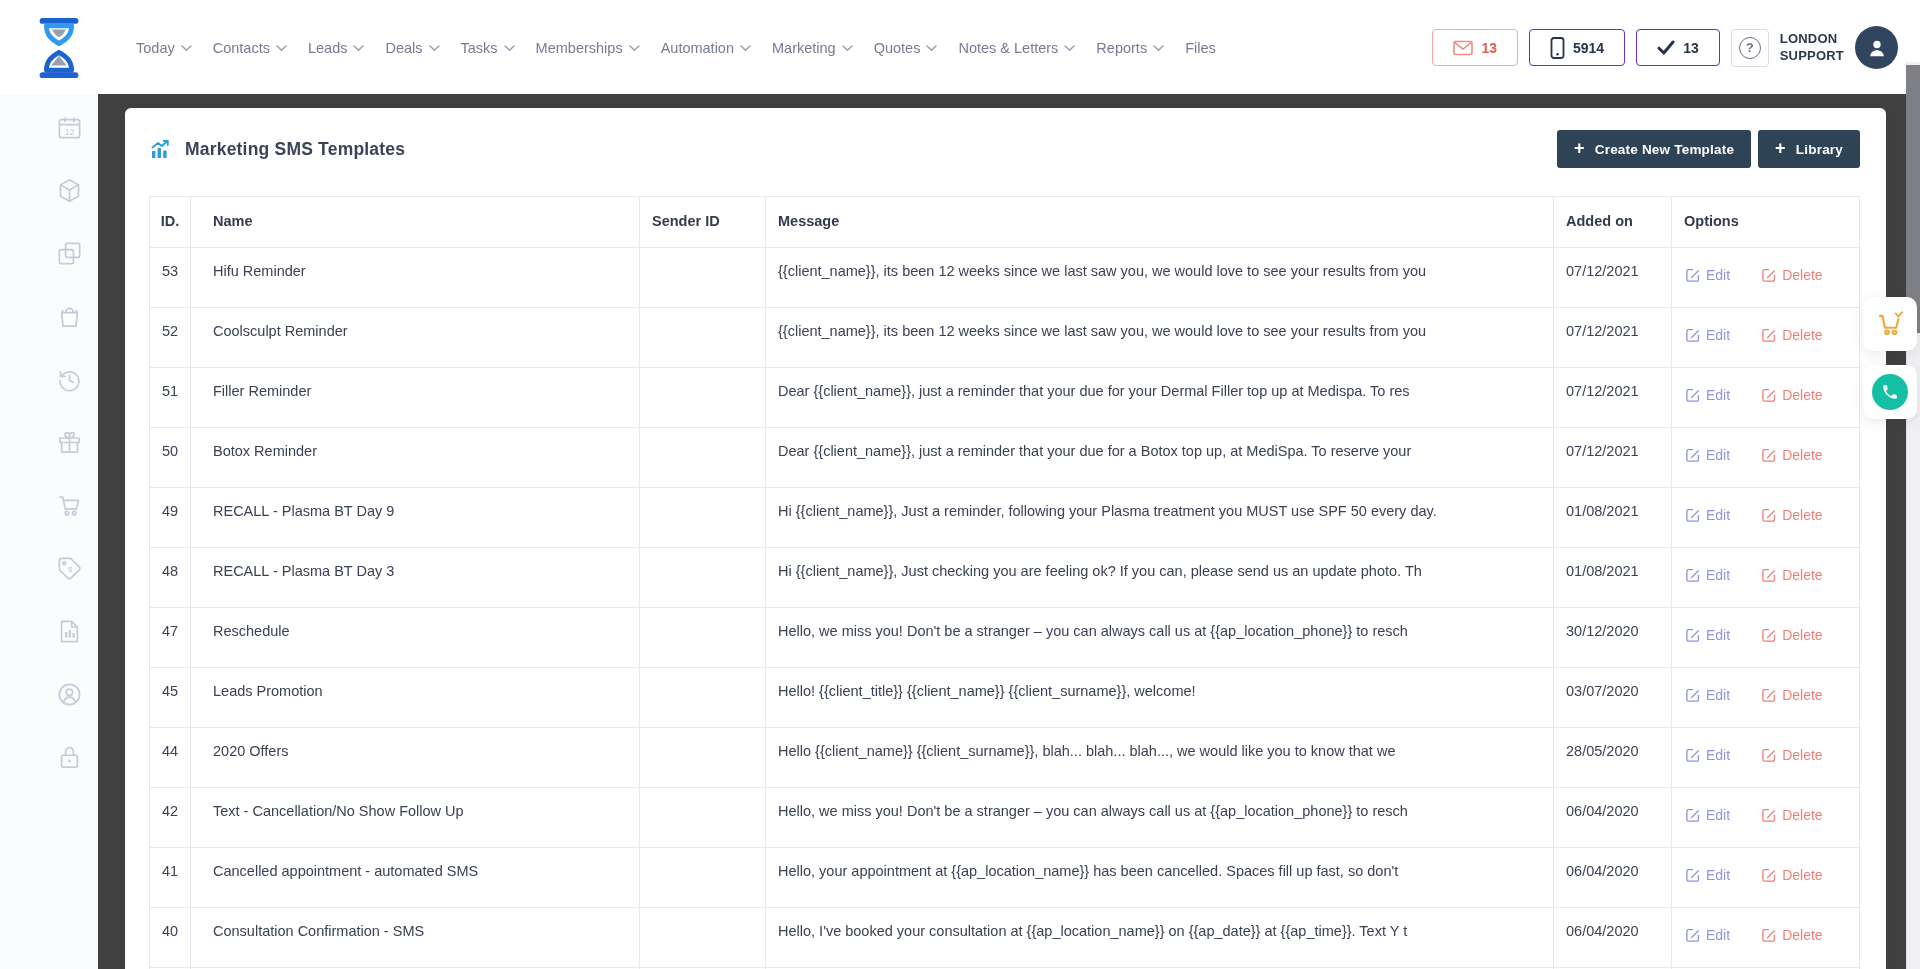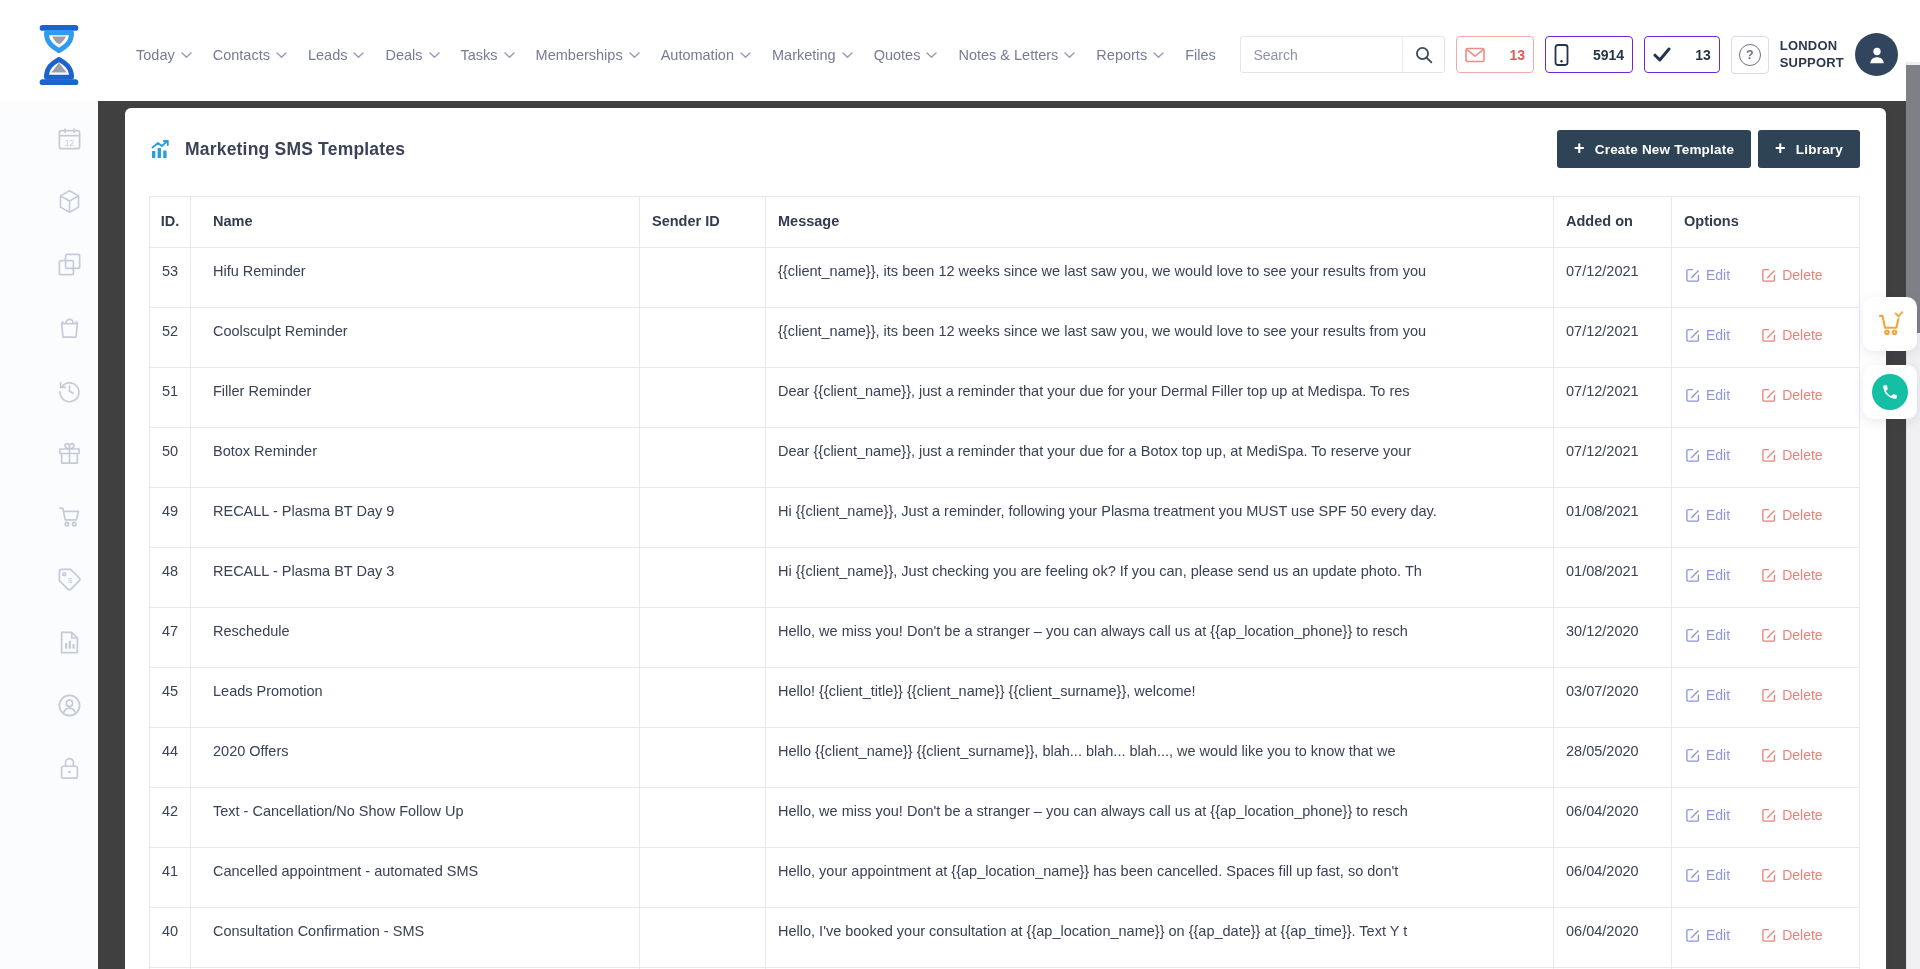--- a/index.html
+++ b/index.html
@@ -1,50 +1,50 @@
 <!DOCTYPE html>
 <html><head>
 <meta charset="utf-8">
 <style>
   * { box-sizing: border-box; margin: 0; padding: 0; }
   html,body { width:1920px; height:969px; overflow:hidden;
     font-family:"Liberation Sans", sans-serif; background:#fff; }
 
   
-  .topbar { position:absolute; left:0; top:8px; width:1920px; height:93px;
+  .topbar { position:absolute; left:0; top:1px; width:1920px; height:93px;
     background:#fff; display:flex; align-items:center; z-index:6; }
   .logo-wrap { margin-left:30px; width:58px; display:flex; justify-content:center; }
   .main-nav { display:flex; align-items:center; gap:21px; margin-left:48px; }
   .nav-item { display:flex; align-items:center; gap:6px; color:#777b96;
     font-size:14.5px; cursor:pointer; white-space:nowrap; }
   .nav-item .chev { margin-top:2px; color:#9a9db4; }
 
   .top-right { margin-left:auto; margin-right:22px; display:flex; align-items:center; gap:11px; }
   .search-box { width:205px; height:37px; border:1px solid #e2e3ec; border-radius:3px;
     display:flex; align-items:center; background:#fff; }
   .search-box input { flex:1; min-width:0; border:none; outline:none; padding:0 12px;
     font-size:14px; color:#4a4f63; font-family:"Liberation Sans",sans-serif; }
   .search-box input::placeholder { color:#8f93a8; }
   .search-btn { width:42px; height:100%; display:grid; place-items:center;
     border-left:1px solid #ecedf3; cursor:pointer; background:none; border-top:none; border-right:none; border-bottom:none; }
-  .badge { height:37px; border-radius:4px; display:flex; align-items:center; gap:24px;
-    padding:0 8px; font-size:14px; font-weight:700; cursor:pointer; background:#fff; }
+  .badge { height:37px; border-radius:4px; display:flex; align-items:center; gap:8px;
+    padding:0 20px; font-size:14px; font-weight:700; cursor:pointer; background:#fff; }
   .badge.alert { border:1px solid #f3aba6; color:#e25b52; }
   .badge.dark  { border:1px solid #6d28d9; color:#25344a; }
   .help-btn { width:38px; height:38px; border:1px solid #dadce5; border-radius:4px;
     display:grid; place-items:center; cursor:pointer; background:#fff; }
   .help-circle { width:22px; height:22px; border:1.6px solid #6d7288; border-radius:50%;
     display:grid; place-items:center; font-size:12.5px; font-weight:700; color:#6d7288; }
   .account-name { font-size:13px; font-weight:700; color:#2e374e; line-height:1.3;
     letter-spacing:.2px; text-align:left; }
   .avatar { width:43px; height:43px; border-radius:50%; background:#31455e;
     display:grid; place-items:center; cursor:pointer; }
 
   
-  .sidebar { position:absolute; left:0; top:93px; bottom:0; width:98px; background:#fbfcfe;
+  .sidebar { position:absolute; left:0; top:82px; bottom:0; width:98px; background:#fbfcfe;
     display:flex; flex-direction:column; align-items:center; padding-top:32px; gap:36px; z-index:4;padding-left:40px; }
   .side-icon { width:27px; height:27px; color:#c6cad7; cursor:pointer; }
 
   
   .content { position:absolute; left:98px; top:93px; right:0; bottom:0; background:#404040; }
   .card { position:absolute; left:27px; top:15px; right:34px; height:1100px;
     background:#fff; border-radius:6px; box-shadow:0 2px 8px rgba(40,50,80,.05); }
   .card-header { display:flex; align-items:center; padding:18px 26px 0 26px; height:64px; }
   .page-title-wrap { display:flex; align-items:center; gap:13px; }
   .page-title { font-size:17.5px; font-weight:700; color:#3c4358; letter-spacing:.2px; }
@@ -163,29 +163,20 @@
         <svg class="chev" width="11" height="7" viewBox="0 0 11 7">
           <path d="M1 1l4.5 4.3L10 1" fill="none" stroke="currentColor" stroke-width="1.5" stroke-linecap="round" stroke-linejoin="round"></path>
         </svg>
       </div>
       <div class="nav-item">
         <span>Files</span>
       </div>
     </nav>
 
   <div class="top-right">
-    <div class="search-box">
-      <input type="text" placeholder="Search" style="">
-      <button class="search-btn">
-        <svg width="18" height="18" viewBox="0 0 18 18" fill="none">
-          <circle cx="7.5" cy="7.5" r="5.6" stroke="#3e4760" stroke-width="1.8"></circle>
-          <path d="M11.8 11.8 16.4 16.4" stroke="#3e4760" stroke-width="1.8" stroke-linecap="round"></path>
-        </svg>
-      </button>
-    </div>
 
     <div class="badge alert">
       <svg width="20" height="16" viewBox="0 0 20 16" fill="none">
         <rect x="1" y="1.5" width="18" height="13" rx="1.5" stroke="#ed8d86" stroke-width="1.6"></rect>
         <path d="m1.8 2.6 8.2 6.6 8.2-6.6" stroke="#ed8d86" stroke-width="1.6" stroke-linejoin="round"></path>
       </svg>
       <span>13</span>
     </div>
 
     <div class="badge dark">

